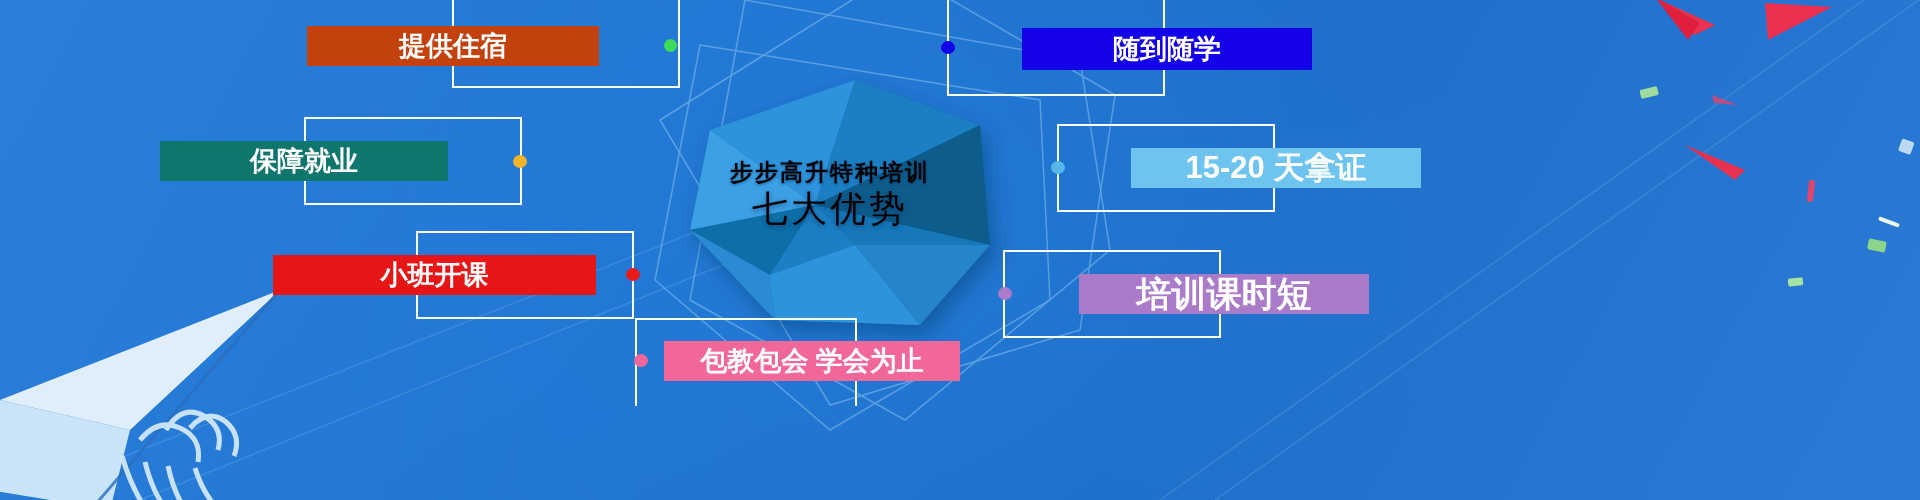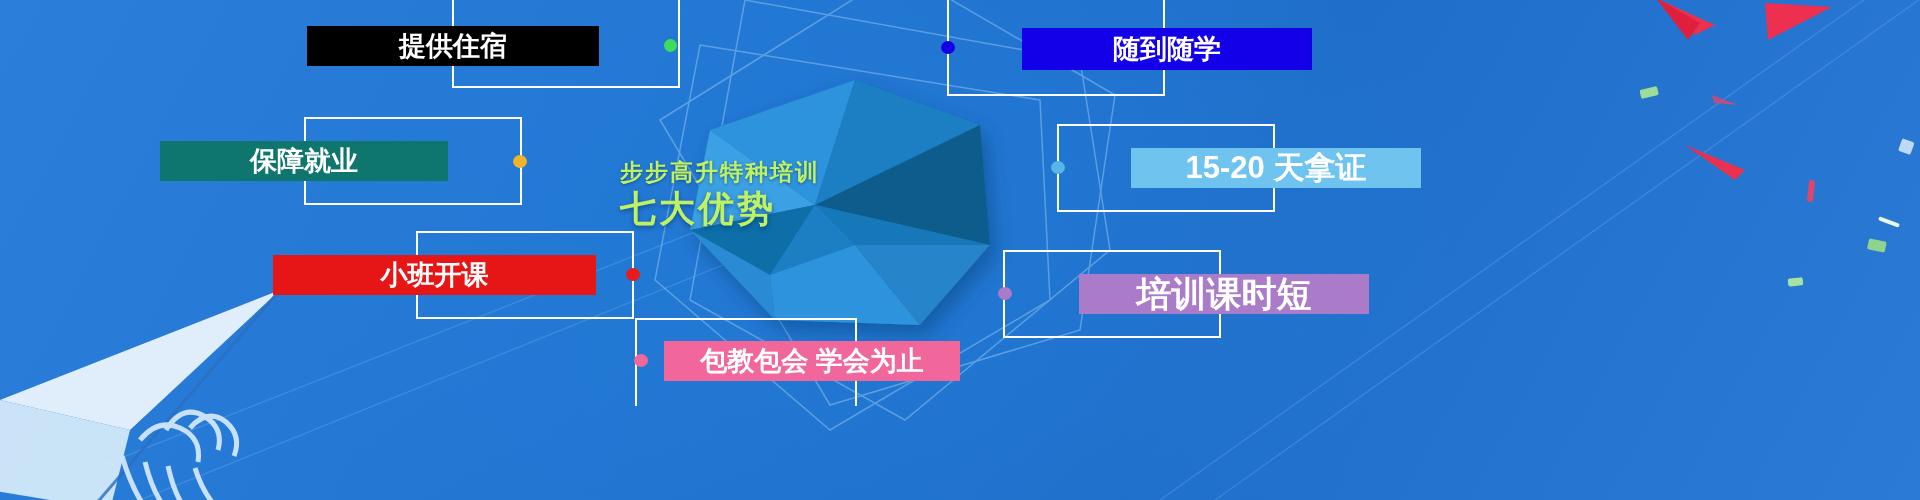--- a/index.html
+++ b/index.html
@@ -45,34 +45,35 @@
     width: 420px;
     height: 290px;
   }
   .gem-wrap svg { display: block; overflow: visible; }
 
   .gem-title {
     position: absolute;
     left: 620px;
     top: 158px;
     width: 420px;
-    color: #bef264;
+    text-align: center;
+    color: #000000;
     pointer-events: none;
     z-index: 6;
   }
   .gem-title .line1 {
     font-size: 23px;
     font-weight: bold;
     letter-spacing: 2px;
     line-height: 1.25;
     text-shadow: 0 1px 3px rgba(0,40,90,.55);
   }
   .gem-title .line2 {
     font-size: 36px;
-    font-weight: bold;
+    font-weight: normal;
     letter-spacing: 3px;
     line-height: 1.2;
     text-shadow: 0 2px 5px rgba(0,40,90,.55);
   }
 
   
   .frame {
     position: absolute;
     border: 2px solid #ffffff;
     box-sizing: border-box;
@@ -151,21 +152,21 @@
       </g>
     </svg>
   </div>
 
   <div class="gem-title">
     <div class="line1">步步高升特种培训</div>
     <div class="line2">七大优势</div>
   </div>
 
   <div class="frame" style="left:452px; top:0px; width:228px; height:88px; border-top:none;"></div>
-  <div class="chip" style="left:307px; top:26px; width:292px; height:40px; background:#000000; font-size:27px;">
+  <div class="chip" style="left:307px; top:26px; width:292px; height:40px; background:#c2410c; font-size:27px;">
     <span>提供住宿</span>
   </div>
   <div class="dot" style="left:664px; top:39px; width:13px; height:13px; background:#3ddc5a;"></div>
 
   <div class="frame" style="left:304px; top:117px; width:218px; height:88px;"></div>
   <div class="chip" style="left:160px; top:141px; width:288px; height:40px; background:#0f766e; font-size:27px;">
     <span>保障就业</span>
   </div>
   <div class="dot" style="left:513px; top:155px; width:14px; height:13px; background:#f0b429;"></div>
 

